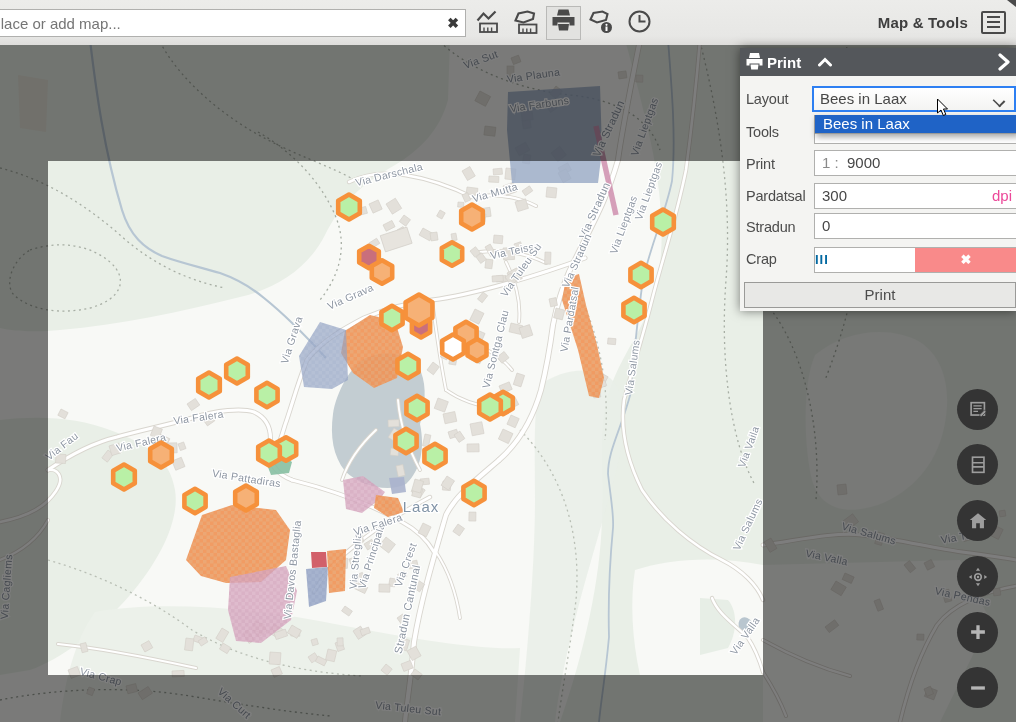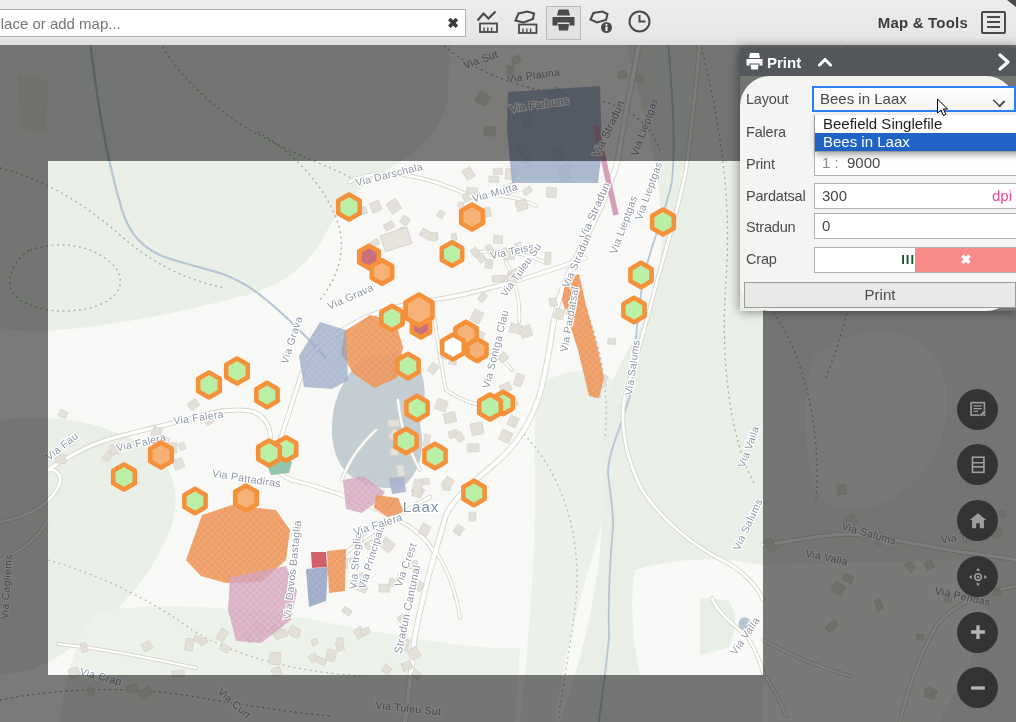--- a/index.html
+++ b/index.html
@@ -13,25 +13,25 @@
 #printsel{position:absolute;left:546px;top:6px;width:35px;height:34px;background:#e2e2e0;border:1px solid #b9b9b7;box-sizing:border-box;}
 #maptools{position:absolute;top:14px;right:48px;font-size:15px;font-weight:700;color:#3e3e3e;letter-spacing:0.2px;}
 #burger{position:absolute;right:10px;top:11px;width:25px;height:23px;border:2px solid #4a4a4a;border-radius:2px;box-sizing:border-box;}
 #burger div{width:13px;height:2.5px;background:#4a4a4a;margin:2.6px auto 0;}
 #corner{position:absolute;right:0;top:0;width:0;height:0;border-left:9px solid transparent;border-top:7px solid #4a4a4a;z-index:22;}
 #panel{position:absolute;left:740px;top:48px;width:276px;z-index:30;box-shadow:0 0 10px rgba(0,0,0,0.5);}
 #phead{height:28px;background:#54575b;color:#fff;position:relative;}
 #ptitle{position:absolute;left:27px;top:6px;font-size:15px;font-weight:700;}
 #pchev{position:absolute;left:78px;top:9px;}
 #parrow{position:absolute;right:6px;top:5px;}
-#pbody{background:#f4f4f2;height:235px;position:relative;border-radius:30px;}
+#pbody{background:#f4f4f2;height:235px;position:relative;}
 .plabel{position:absolute;left:6px;font-size:14.5px;color:#4c4c4c;letter-spacing:-0.2px;}
 .pfield{position:absolute;left:74px;width:204px;height:26px;background:#fff;border:1px solid #b0b0ae;box-sizing:border-box;font-size:15px;color:#474747;padding:3px 0 0 7px;}
 #gridtog{position:absolute;left:74px;top:171px;width:204px;height:26px;border:1px solid #b0b0ae;box-sizing:border-box;}
-#gridon{position:absolute;left:0;top:0;width:100px;height:24px;background:#fff;text-align:right;color:#14532d;font-size:13px;font-weight:700;letter-spacing:1px;padding-top:4px;box-sizing:border-box;}
+#gridon{position:absolute;left:0;top:0;width:100px;height:24px;background:#fff;text-align:left;color:#0369a1;font-size:13px;font-weight:700;letter-spacing:1px;padding-top:4px;box-sizing:border-box;}
 #gridoff{position:absolute;left:100px;top:0;width:102px;height:24px;background:#f98a8a;color:#fff;text-align:center;font-size:13px;font-weight:700;padding-top:4px;box-sizing:border-box;}
 #printbtn{position:absolute;left:4px;top:206px;width:272px;height:26px;background:#e8e8e6;border:1px solid #9a9a98;box-sizing:border-box;text-align:center;font-size:15px;color:#4c4c4c;padding-top:3px;}
 #ddlist{position:absolute;left:814px;top:115px;width:202px;background:#fff;border:1px solid #9a9a98;border-top:none;box-shadow:2px 3px 6px rgba(0,0,0,0.35);z-index:40;}
 .ddopt{height:18px;font-size:15px;color:#1d1d1d;padding:0px 0 0 8px;white-space:nowrap;}
 .ddsel{background:#1f63c6;color:#fff;}
 #layoutsel{position:absolute;left:812px;top:86px;width:204px;height:26px;background:linear-gradient(#ffffff,#f4f4f2);border:2px solid #2d7ff2;box-sizing:border-box;font-size:15px;color:#474747;padding:2px 0 0 6px;z-index:31;}
 .selchev{position:absolute;right:10px;top:8px;width:8px;height:8px;border-right:2px solid #4a4a4a;border-bottom:2px solid #4a4a4a;transform:rotate(45deg) scale(1,0.8);}
 .mapbtn{position:absolute;left:957px;width:41px;height:41px;border-radius:50%;background:#343434;z-index:10;}
 .mapbtn svg{position:absolute;left:9.5px;top:9.5px;width:22px;height:22px;}
 </style></head>
@@ -461,39 +461,38 @@
   <div id="ptitle">Print</div>
   <svg id="pchev" width="14" height="10" viewBox="0 0 14 10">
           <path d="M1.5,8 L7,2.5 L12.5,8" fill="none" stroke="#fff" stroke-width="3" stroke-linecap="round"></path>
         </svg>
   <svg id="parrow" width="13" height="18" viewBox="0 0 13 18">
           <path d="M3,2 L11,9 L3,16" fill="none" stroke="#fff" stroke-width="3.2" stroke-linecap="round" stroke-linejoin="round"></path>
         </svg>
  </div>
  <div id="pbody">
   <div class="plabel" style="top:15px">Layout</div>
-  <div class="plabel" style="top:48px">Falera</div>
+  <div class="plabel" style="top:48px">Tools</div>
   <div class="plabel" style="top:80px">Print</div>
   <div class="plabel" style="top:112px">Pardatsal</div>
   <div class="plabel" style="top:143px">Stradun</div>
   <div class="plabel" style="top:175px">Crap</div>
   <div class="pfield" style="top:42px"></div>
   <div class="pfield" style="top:74px"><span style="color:#8a8a8a">1 :&nbsp;&nbsp;</span>9000</div>
   <div class="pfield" style="top:107px">300<span style="position:absolute;right:5px;color:#ec4899">dpi</span></div>
   <div class="pfield" style="top:137px">0</div>
   <div id="gridtog">
           <div id="gridon">III</div>
           <div id="gridoff">✖</div>
         </div>
   <div id="printbtn">Print</div>
  </div>
 </div>
 <div id="layoutsel">Bees in Laax<div class="selchev"></div></div>
 <div id="ddlist">
- <div class="ddopt">Beefield Singlefile</div>
  <div class="ddopt ddsel">Bees in Laax</div>
 </div>
 <svg style="position:absolute;left:936px;top:98px;z-index:50" width="13" height="19" viewBox="0 0 12 19">
  <path d="M1,1 L1,15 L4.5,12 L6.8,17.5 L9.3,16.4 L7,11 L11,11 Z" fill="#fff" stroke="#000" stroke-width="1"></path>
 </svg>
 
 <div class="mapbtn" style="top:389px">
       <svg width="24" height="24" viewBox="0 0 24 24">
  <rect x="4.5" y="4" width="14.5" height="13.5" fill="none" stroke="#9d9d9d" stroke-width="1.8"></rect>
  <path d="M7,7.5 h9 M7,10.5 h9 M7,13.5 h5" stroke="#9d9d9d" stroke-width="1.4"></path>

